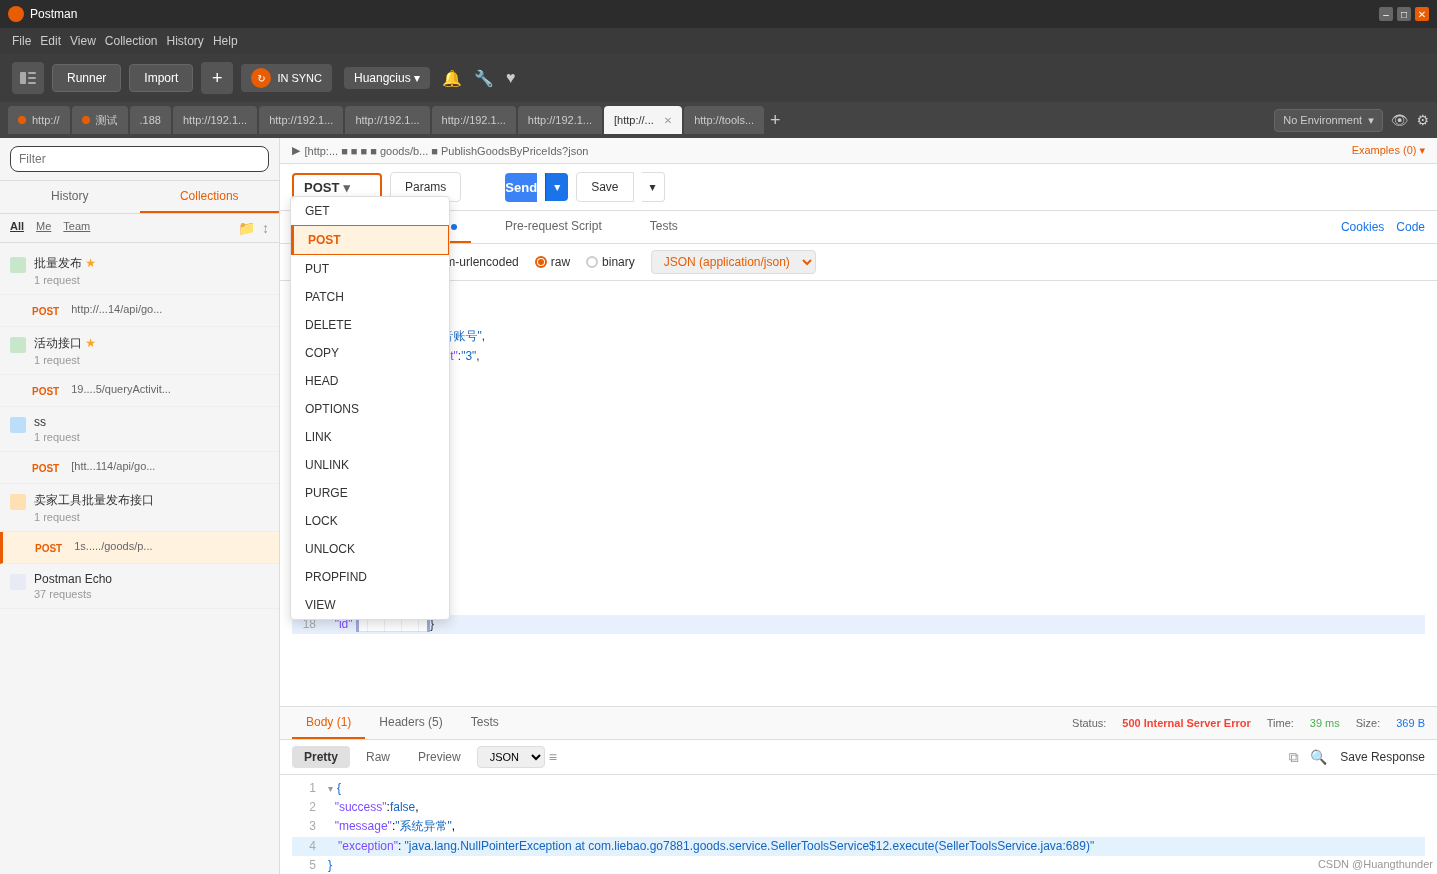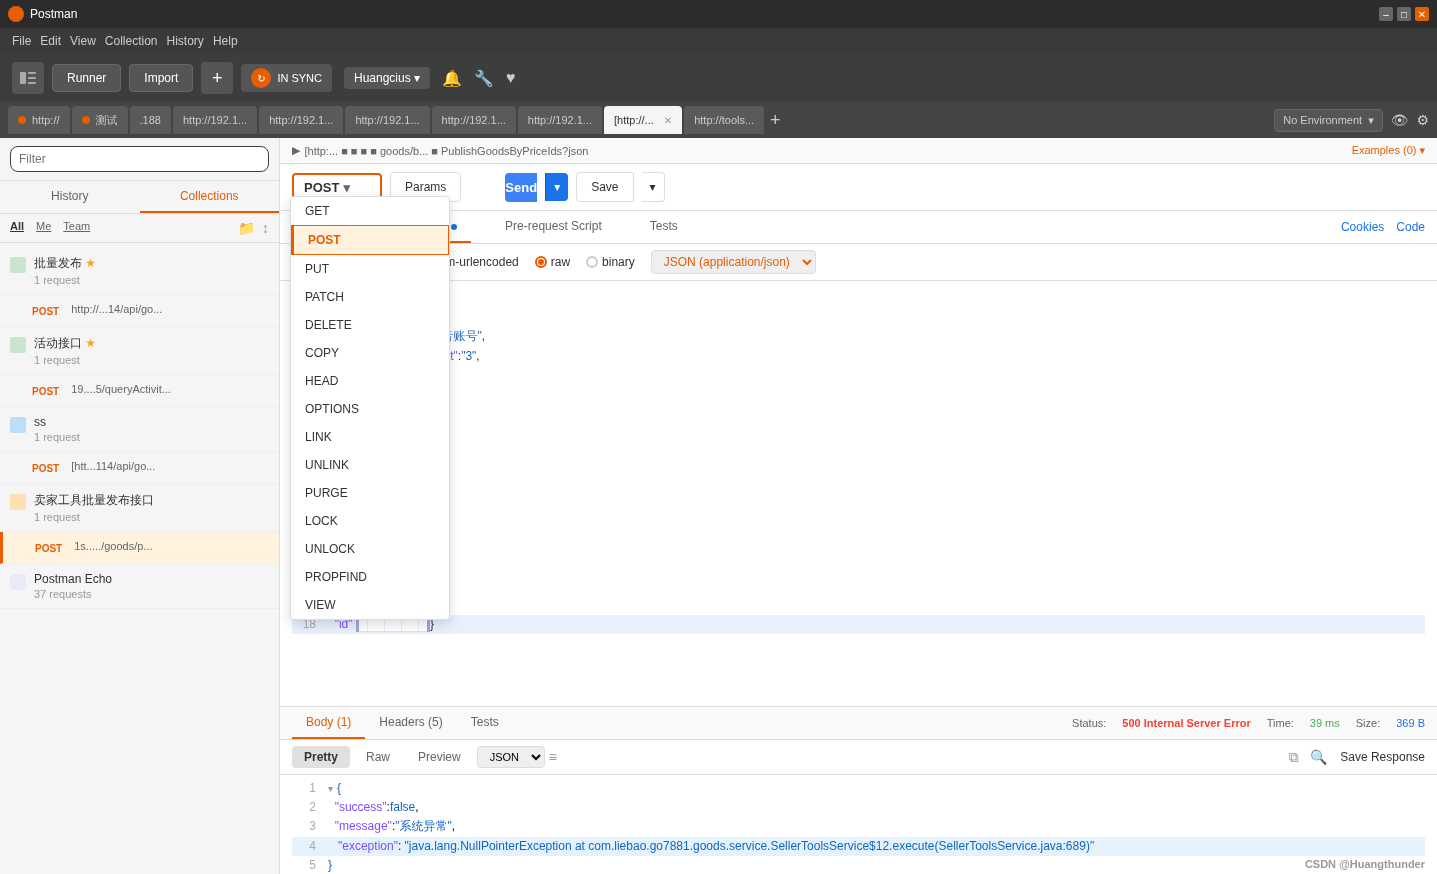--- a/index.html
+++ b/index.html
@@ -356,24 +356,23 @@
       font-size: 12px;
       color: #333;
       cursor: pointer;
     }
     .dropdown-item.selected { background: #fff3e0; border-left: 3px solid #e85d04; color: #e85d04; font-weight: bold; border-top: 1px solid #e85d04; border-right: 1px solid #e85d04; border-bottom: 1px solid #e85d04; }
 
     
     .footer {
       position: fixed;
       bottom: 4px;
-      right: 12px;
+      right: 4px;
       font-size: 11px;
       color: #999;
-      font-weight: bold;
     }
   </style>
 </head>
 <body>
 
 <div class="title-bar">
   <div class="title-bar-left">
     <div class="title-bar-logo"></div>
     <span>Postman</span>
   </div>

